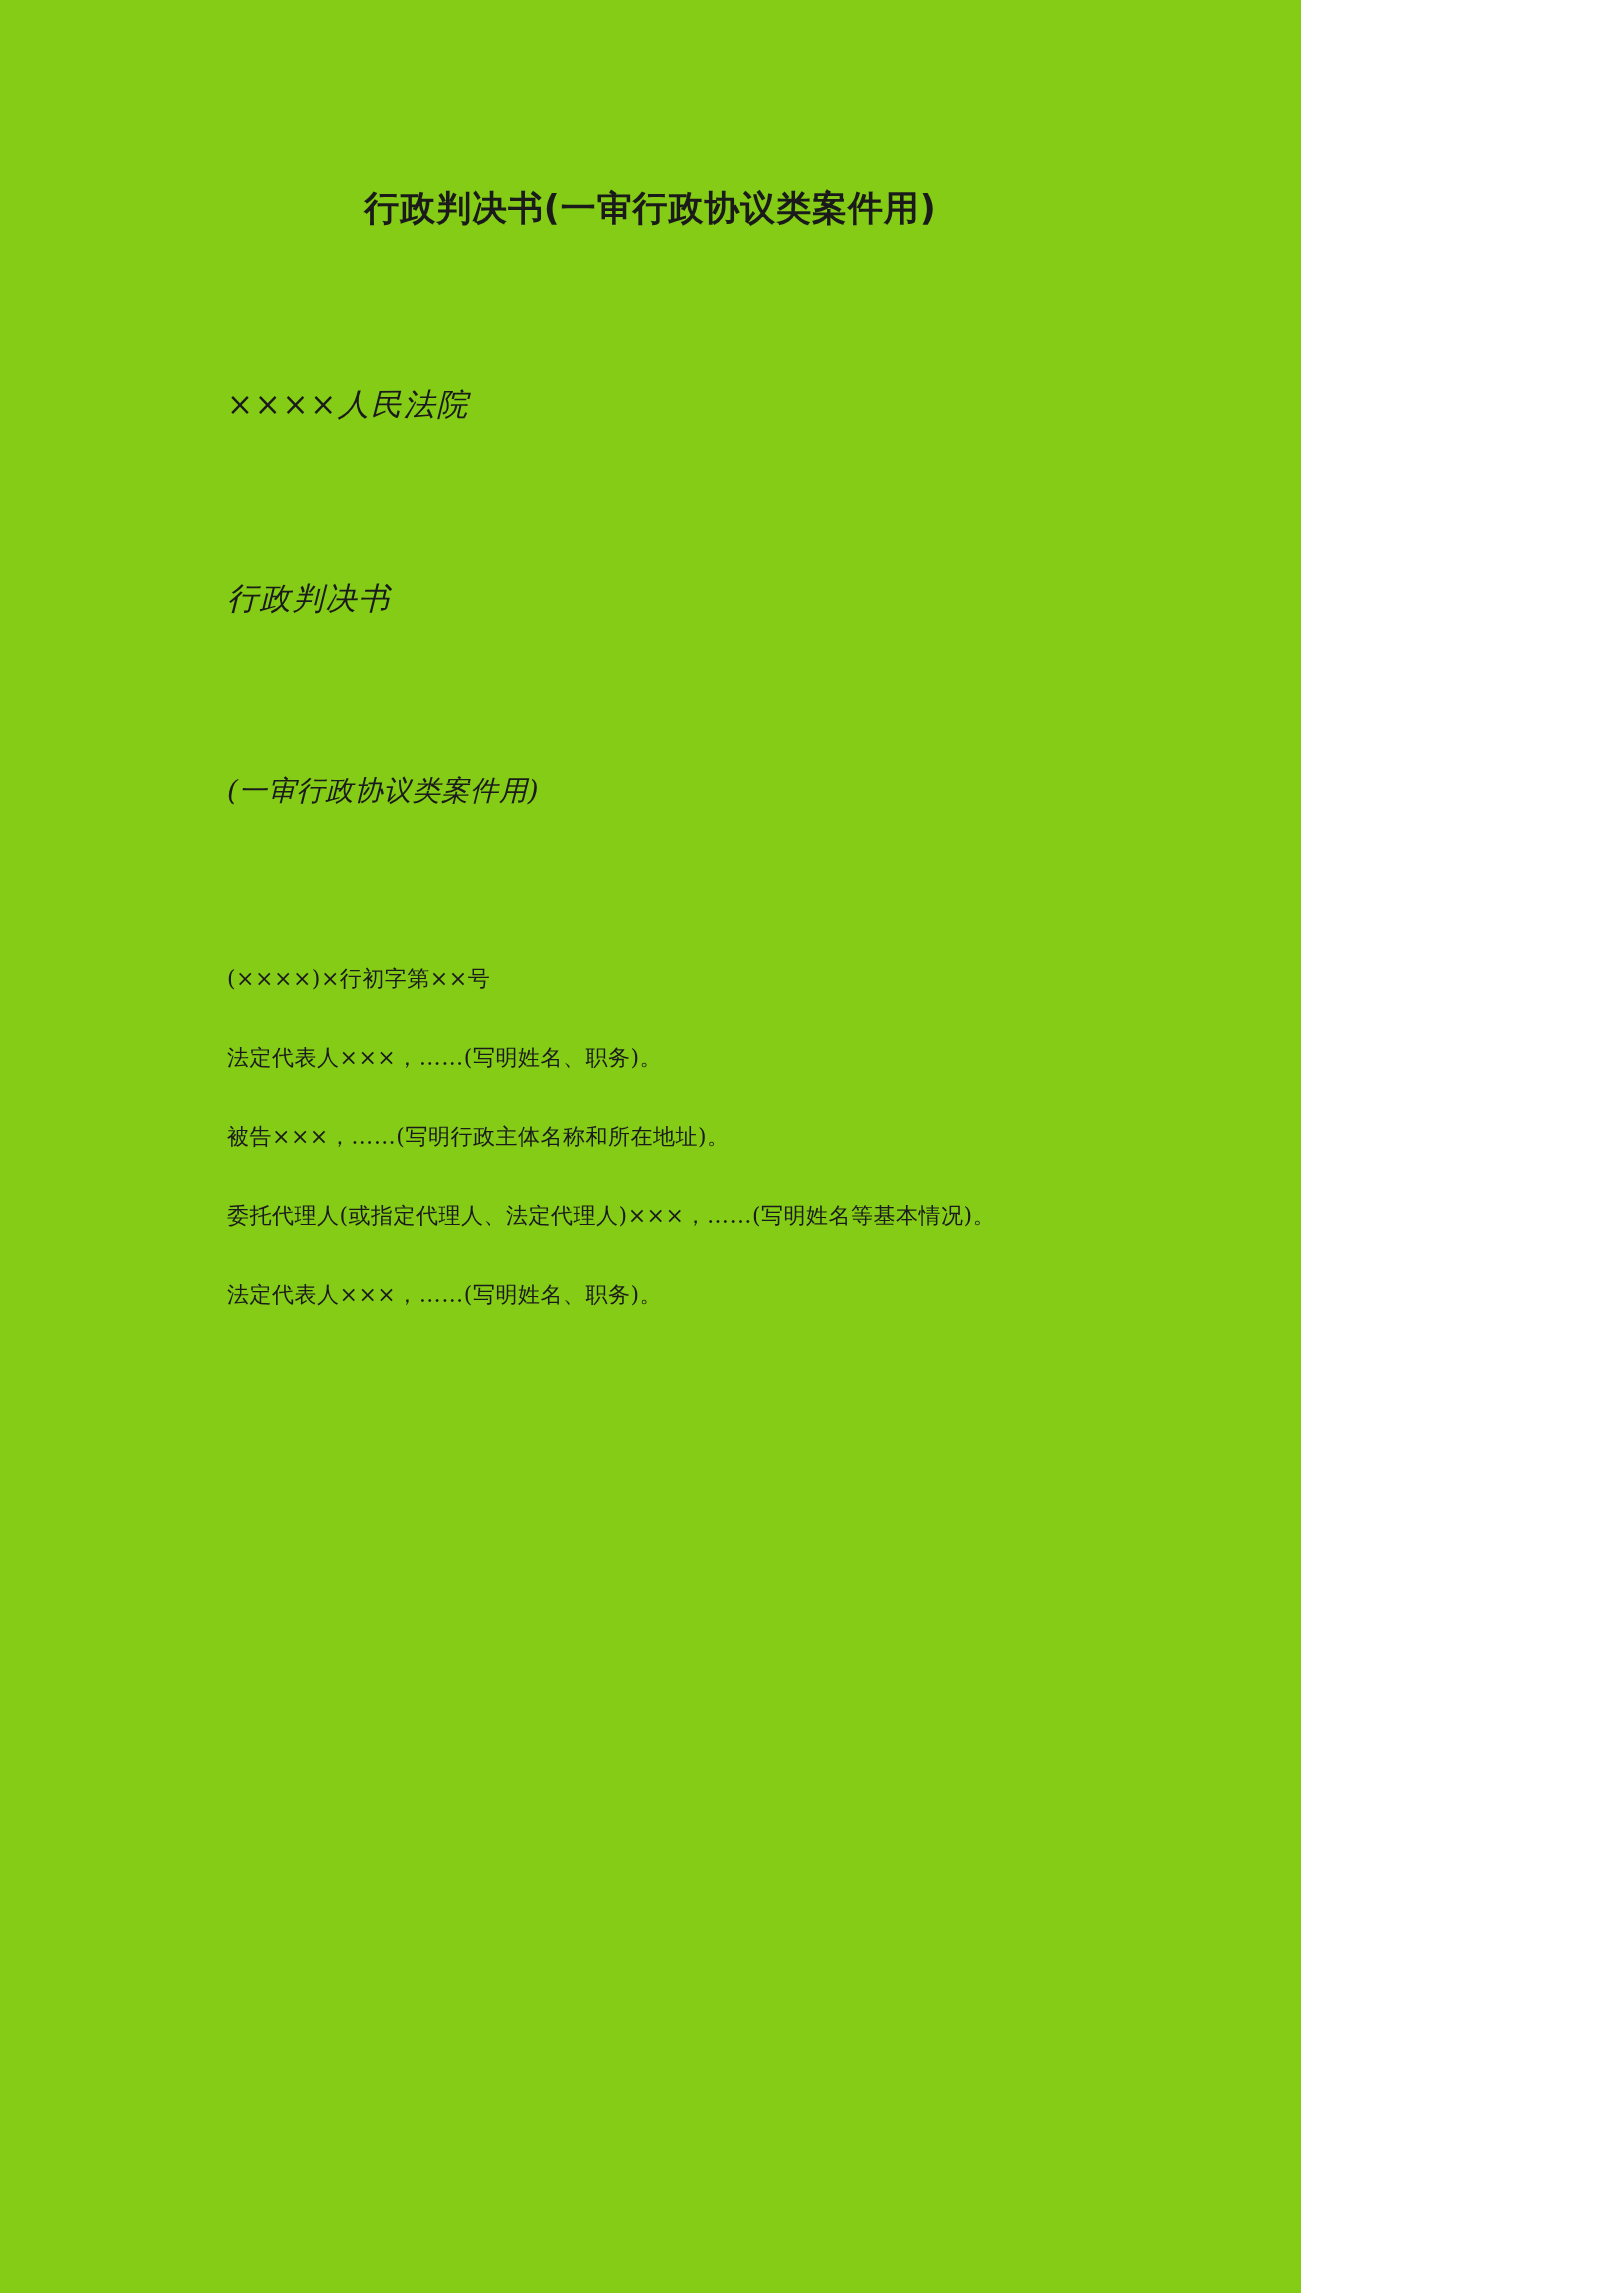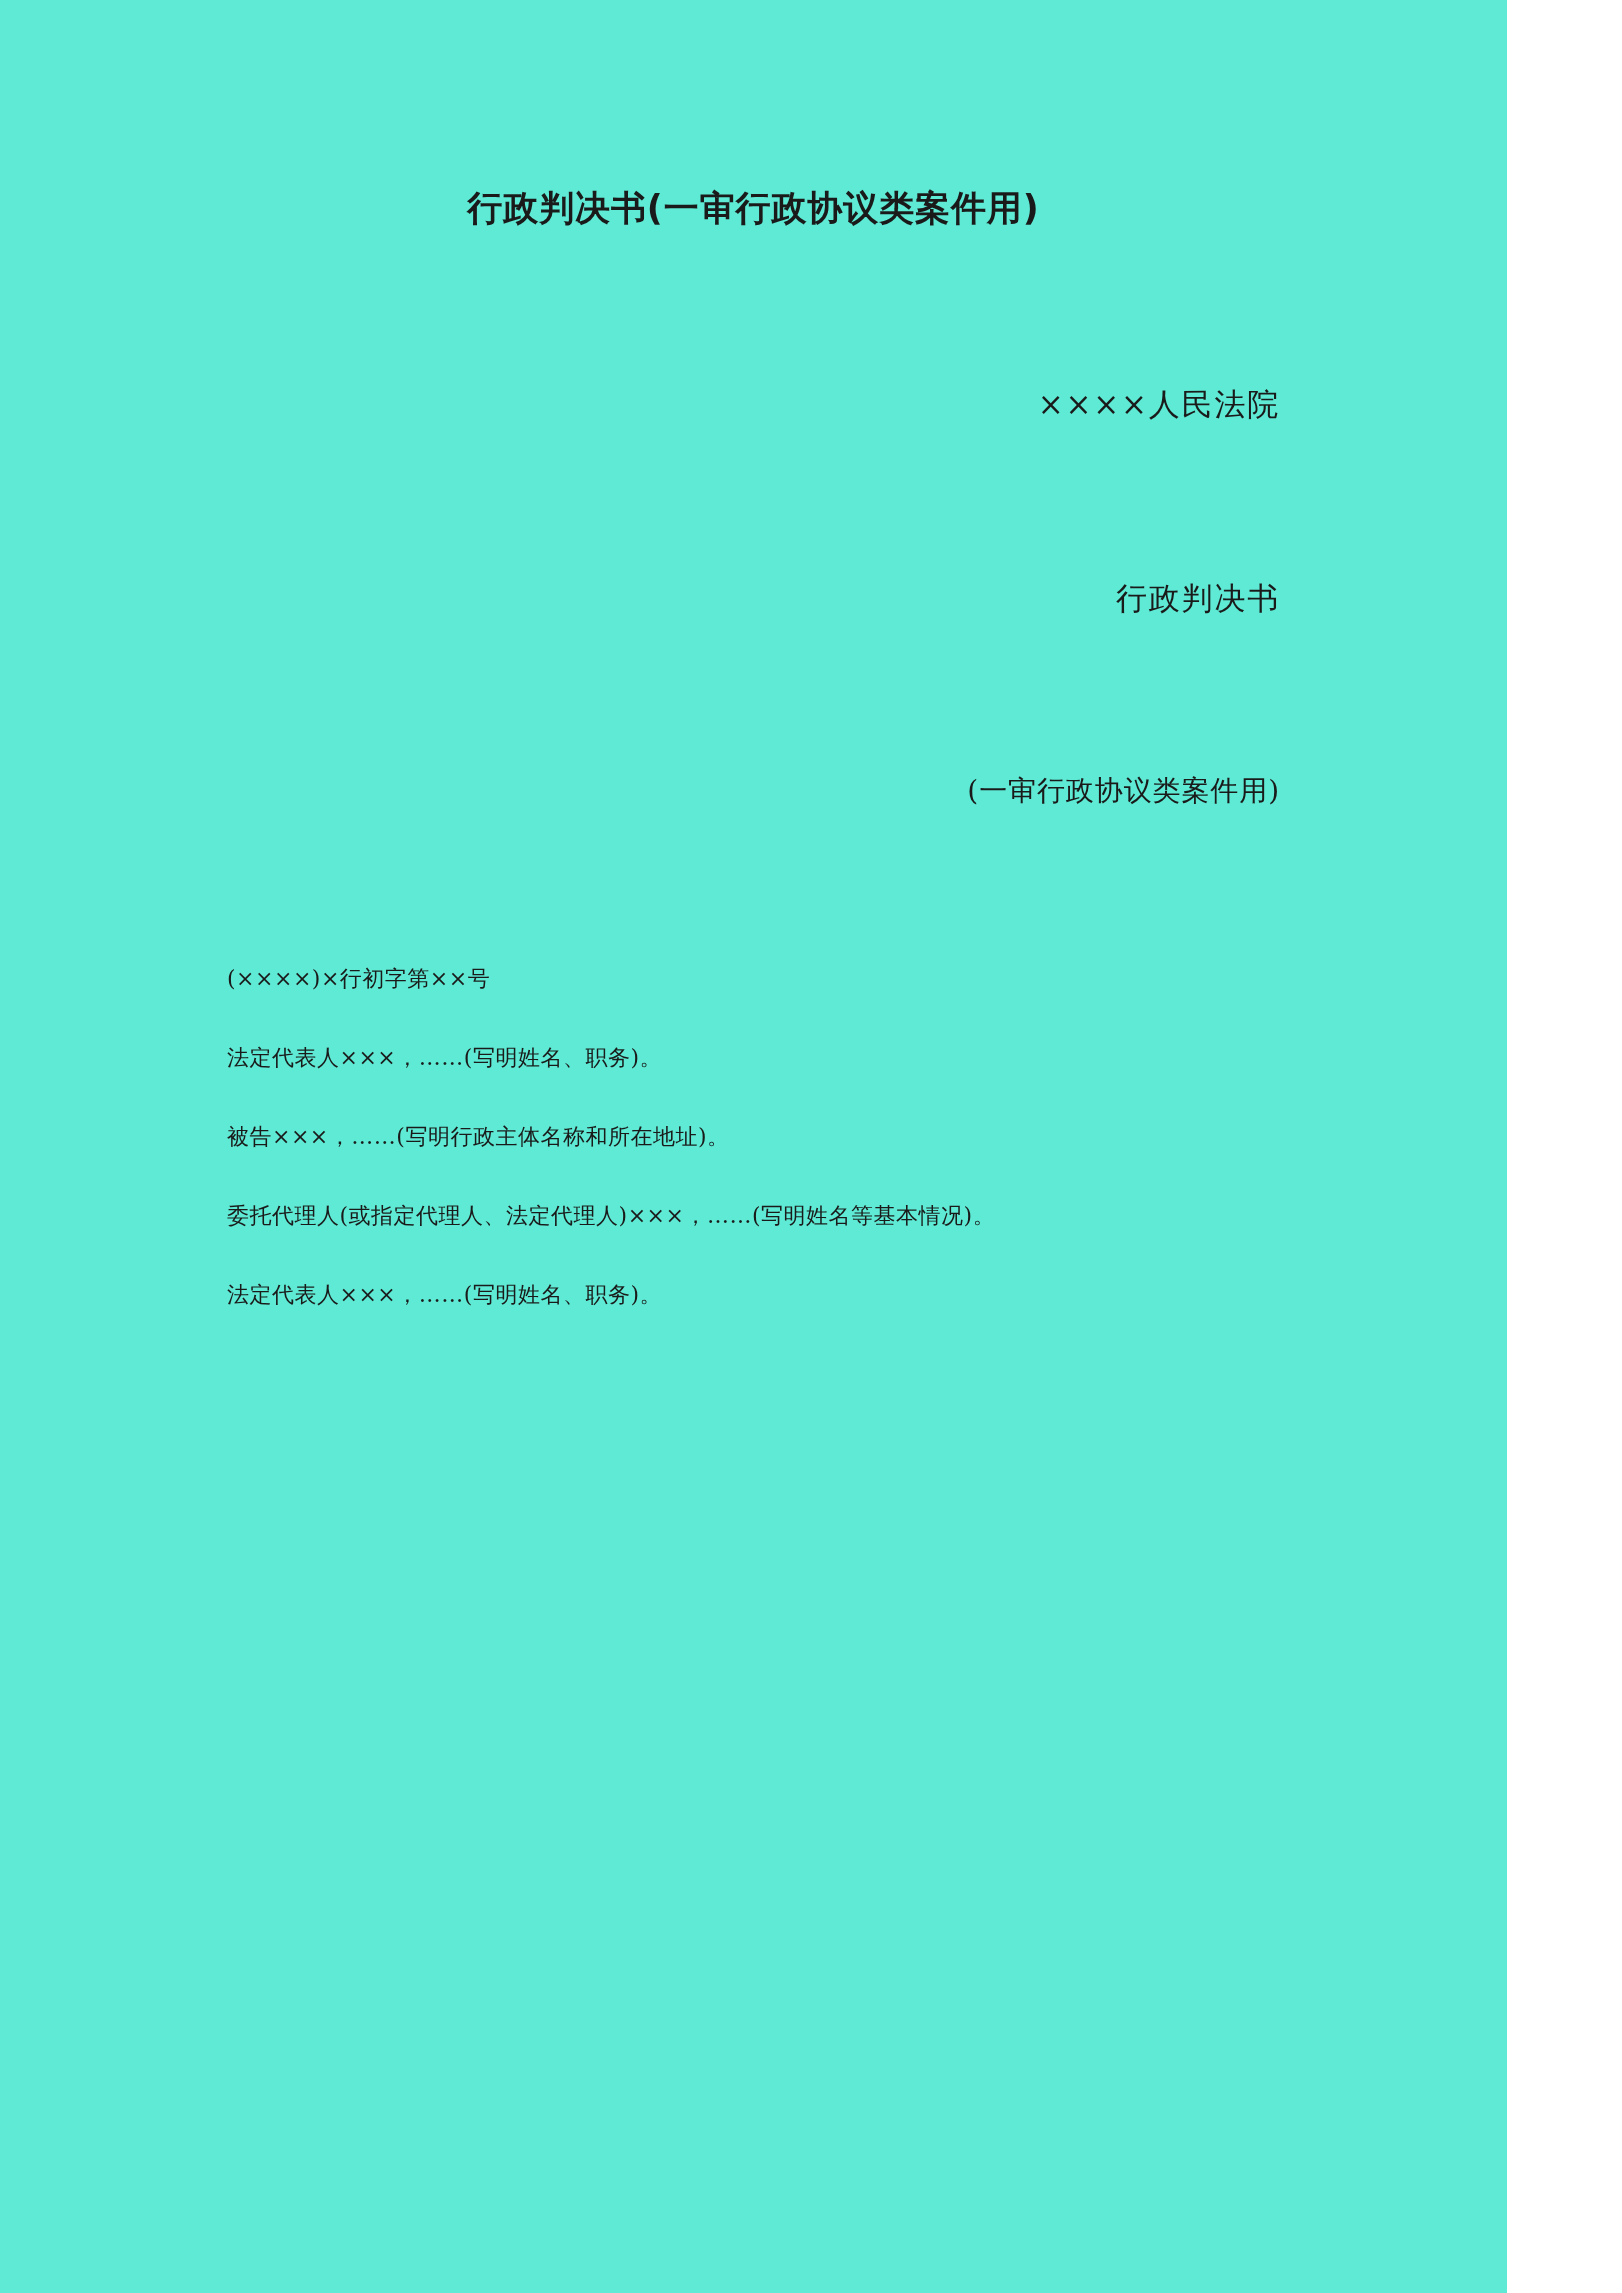--- a/index.html
+++ b/index.html
@@ -9,44 +9,45 @@
     background: #ffffff;
   }
   body {
     width: 1623px;
     min-height: 2294px;
     font-family: "DejaVu Serif", "Liberation Serif", serif;
     color: #1a1a1a;
     -webkit-font-smoothing: antialiased;
   }
   .page {
-    width: 1507px;
+    width: 1301px;
     min-height: 2294px;
     box-sizing: border-box;
     padding: 182px 227px 109px 227px;
-    background: #5eead4;
+    background: #84cc16;
   }
   .doc-title {
     text-align: center;
     font-family: "DejaVu Sans", "Liberation Sans", sans-serif;
     font-weight: bold;
     font-size: 35px;
     letter-spacing: 0.9px;
     line-height: 1.5;
     margin: 0 0 0 0;
   }
   .spacer-xl { height: 145px; }
   .spacer-lg { height: 145px; }
   .spacer-md { height: 136px; }
   .center-line {
-    text-align: right;
+    text-align: left;
     font-size: 31px;
     line-height: 1.6;
     letter-spacing: 1.8px;
     margin: 0;
+    font-style: italic;
   }
   .center-line.sub {
     font-size: 28px;
     letter-spacing: 0.9px;
   }
   .body-block {
     margin-top: 9px;
   }
   .para {
     font-size: 22px;

